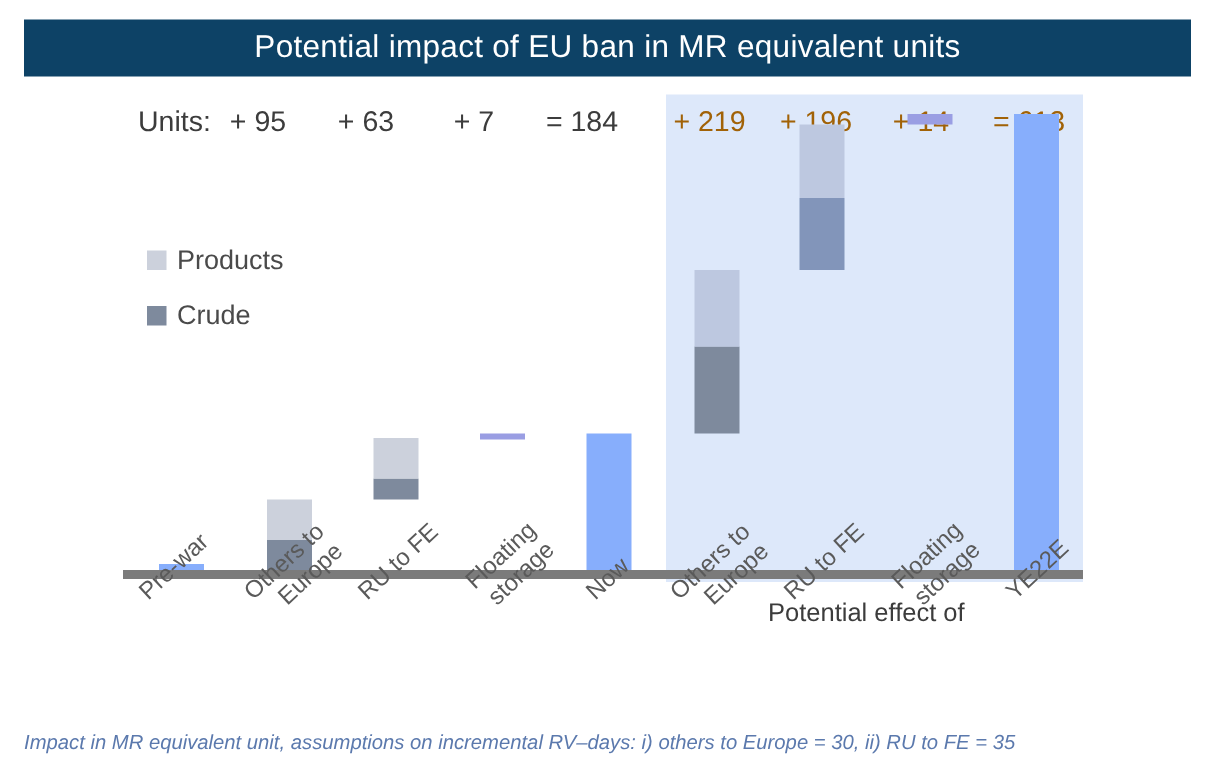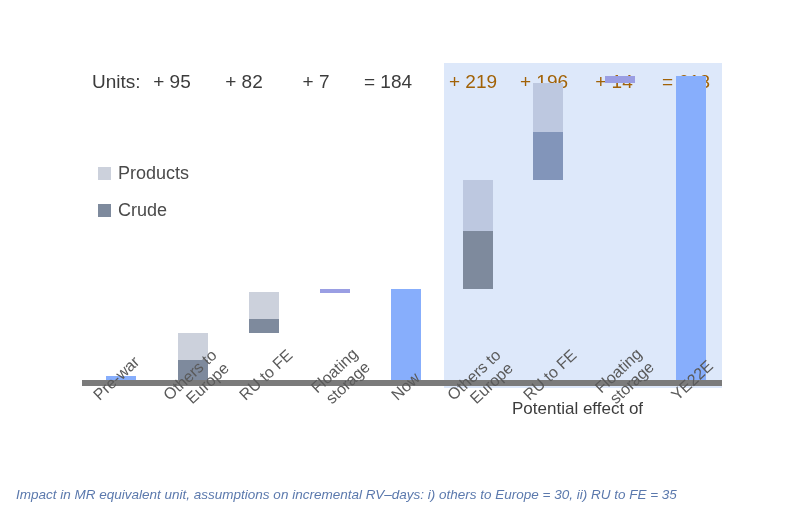--- a/index.html
+++ b/index.html
@@ -163,29 +163,32 @@
     color: #5b79ad;
     white-space: nowrap;
     text-align: right;
   }
 </style>
 </head>
 <body>
 
 <div id="page">
 
+  <div id="title-bar">
+    <span class="title-text">Potential impact of EU ban in MR equivalent units</span>
+  </div>
 
   <div id="plot">
 
     <div id="shaded-region"></div>
 
     <div id="units-row">
       <span class="units-label lead">Units:</span>
       <span class="units-cell" style="left:136px">+ 95</span>
-      <span class="units-cell" style="left:208px">+ 82</span>
+      <span class="units-cell" style="left:208px">+ 63</span>
       <span class="units-cell" style="left:280px">+ 7</span>
       <span class="units-cell" style="left:352px">= 184</span>
       <span class="units-cell dim" style="left:437px">+ 219</span>
       <span class="units-cell dim" style="left:508px">+ 196</span>
       <span class="units-cell dim" style="left:578px">+ 14</span>
       <span class="units-cell dim" style="left:650px">= 613</span>
     </div>
 
     <div id="legend">
       <div class="legend-item">

